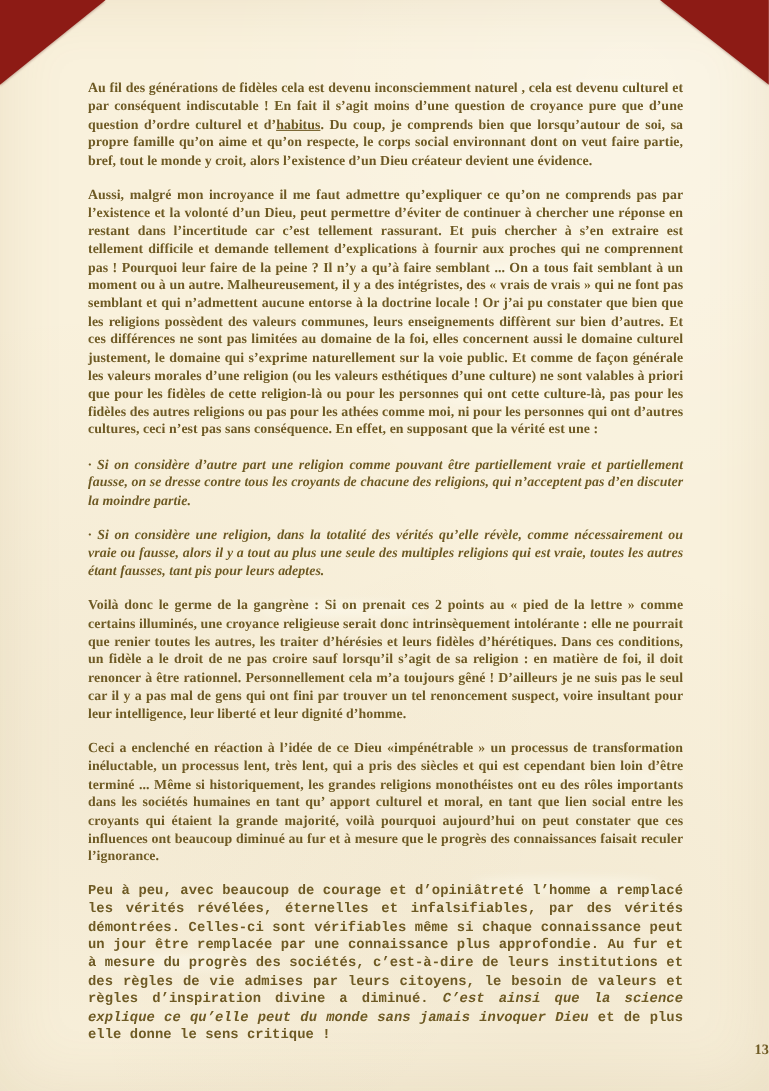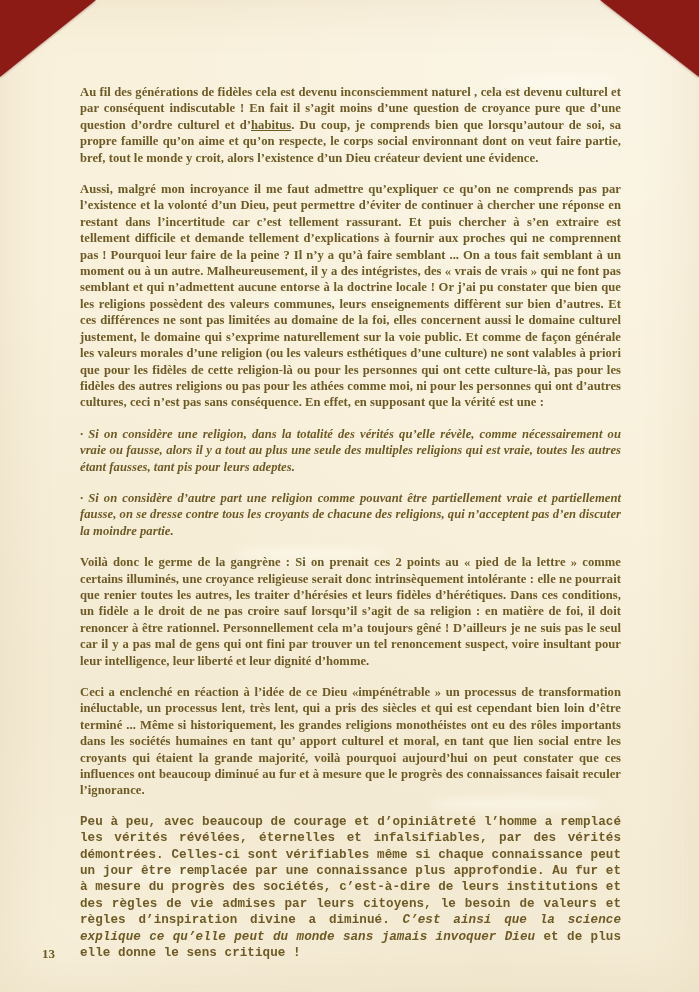--- a/index.html
+++ b/index.html
@@ -28,27 +28,27 @@
   .corner-left{left:0;border-top:77px solid var(--corner-color);border-right:96px solid transparent;}
   .corner-right{right:0;border-top:77px solid var(--corner-color);border-left:99px solid transparent;}
   .text-body{
     position:absolute;left:80px;right:78px;top:72px;
     color:var(--ink-color);
     font-size:12.6px;line-height:16.4px;
     font-weight:bold;
     text-align:justify;
     letter-spacing:0.05px;
   }
-  p.para{margin:12px 0 15px 0;}
+  p.para{margin:0 0 15px 0;}
   p.para:last-child{margin-bottom:0;font-family:Liberation Mono, monospace;}
   .italic{font-style:italic;}
   .underline{text-decoration:underline;}
   .page-number{
     position:absolute;left:0;right:0;bottom:30px;
-    text-align:left;color:var(--ink-color);
+    text-align:right;color:var(--ink-color);
     font-size:13px;font-weight:bold;padding-left:42px;
   }
   .hl{position:absolute;background:rgba(255,254,246,0.45);filter:blur(5px);border-radius:45%;pointer-events:none;}
   .hl1{left:428px;top:240px;width:180px;height:14px;}
   .hl2{left:246px;top:292px;width:170px;height:13px;}
   .hl3{left:404px;top:356px;width:200px;height:13px;}
   .hl4{left:498px;top:76px;width:120px;height:13px;}
   .hl5{left:236px;top:548px;width:150px;height:13px;}
   .hl6{left:470px;top:700px;width:150px;height:13px;}
   .hl7{left:90px;top:868px;width:140px;height:13px;}
@@ -66,21 +66,21 @@
   <div class="hl hl3"></div>
   <div class="hl hl4"></div>
   <div class="hl hl5"></div>
   <div class="hl hl6"></div>
   <div class="hl hl7"></div>
   <div class="hl hl8"></div>
 
   <main class="text-body">
       <p class="para"><span>Au fil des générations de fidèles cela est devenu inconsciemment naturel , cela est devenu culturel et par conséquent indiscutable ! En fait il s’agit moins d’une question de croyance pure que d’une question d’ordre culturel et d’</span><span class="underline">habitus</span><span>. Du coup, je comprends bien que lorsqu’autour de soi, sa propre famille qu’on aime et qu’on respecte, le corps social environnant dont on veut faire partie, bref, tout le monde y croit, alors l’existence d’un Dieu créateur devient une évidence.</span></p>
       <p class="para"><span>Aussi, malgré mon incroyance il me faut admettre qu’expliquer ce qu’on ne comprends pas par l’existence et la volonté d’un Dieu, peut permettre d’éviter de continuer à chercher une réponse en restant dans l’incertitude car c’est tellement rassurant. Et puis chercher à s’en extraire est tellement difficile et demande tellement d’explications à fournir aux proches qui ne comprennent pas ! Pourquoi leur faire de la peine ? Il n’y a qu’à faire semblant ... On a tous fait semblant à un moment ou à un autre. Malheureusement, il y a des intégristes, des « vrais de vrais » qui ne font pas semblant et qui n’admettent aucune entorse à la doctrine locale ! Or j’ai pu constater que bien que les religions possèdent des valeurs communes, leurs enseignements diffèrent sur bien d’autres. Et ces différences ne sont pas limitées au domaine de la foi, elles concernent aussi le domaine culturel justement, le domaine qui s’exprime naturellement sur la voie public. Et comme de façon générale les valeurs morales d’une religion (ou les valeurs esthétiques d’une culture) ne sont valables à priori que pour les fidèles de cette religion-là ou pour les personnes qui ont cette culture-là, pas pour les fidèles des autres religions ou pas pour les athées comme moi, ni pour les personnes qui ont d’autres cultures, ceci n’est pas sans conséquence. En effet, en supposant que la vérité est une :</span></p>
+      <p class="para italic"><span>· Si on considère d’autre part une religion comme pouvant être partiellement vraie et partiellement fausse, on se dresse contre tous les croyants de chacune des religions, qui n’acceptent pas d’en discuter la moindre partie.</span></p>
       <p class="para italic"><span>· Si on considère une religion, dans la totalité des vérités qu’elle révèle, comme nécessairement ou vraie ou fausse, alors il y a tout au plus une seule des multiples religions qui est vraie, toutes les autres étant fausses, tant pis pour leurs adeptes.</span></p>
-      <p class="para italic"><span>· Si on considère d’autre part une religion comme pouvant être partiellement vraie et partiellement fausse, on se dresse contre tous les croyants de chacune des religions, qui n’acceptent pas d’en discuter la moindre partie.</span></p>
       <p class="para"><span>Voilà donc le germe de la gangrène : Si on prenait ces 2 points au « pied de la lettre » comme certains illuminés, une croyance religieuse serait donc intrinsèquement intolérante : elle ne pourrait que renier toutes les autres, les traiter d’hérésies et leurs fidèles d’hérétiques. Dans ces conditions, un fidèle a le droit de ne pas croire sauf lorsqu’il s’agit de sa religion : en matière de foi, il doit renoncer à être rationnel. Personnellement cela m’a toujours gêné ! D’ailleurs je ne suis pas le seul car il y a pas mal de gens qui ont fini par trouver un tel renoncement suspect, voire insultant pour leur intelligence, leur liberté et leur dignité d’homme.</span></p>
       <p class="para"><span>Ceci a enclenché en réaction à l’idée de ce Dieu «impénétrable » un processus de transformation inéluctable, un processus lent, très lent, qui a pris des siècles et qui est cependant bien loin d’être terminé ... Même si historiquement, les grandes religions monothéistes ont eu des rôles importants dans les sociétés humaines en tant qu’ apport culturel et moral, en tant que lien social entre les croyants qui étaient la grande majorité, voilà pourquoi aujourd’hui on peut constater que ces influences ont beaucoup diminué au fur et à mesure que le progrès des connaissances faisait reculer l’ignorance.</span></p>
       <p class="para"><span>Peu à peu, avec beaucoup de courage et d’opiniâtreté l’homme a remplacé les vérités révélées, éternelles et infalsifiables, par des vérités démontrées. Celles-ci sont vérifiables même si chaque connaissance peut un jour être remplacée par une connaissance plus approfondie. Au fur et à mesure du progrès des sociétés, c’est-à-dire de leurs institutions et des règles de vie admises par leurs citoyens, le besoin de valeurs et règles d’inspiration divine a diminué. </span><span class="italic">C’est ainsi que la science explique ce qu’elle peut du monde sans jamais invoquer Dieu</span><span> et de plus elle donne le sens critique !</span></p>
     </main>
 
   <div class="page-number">13</div>
 </div>
 
 </body></html>

